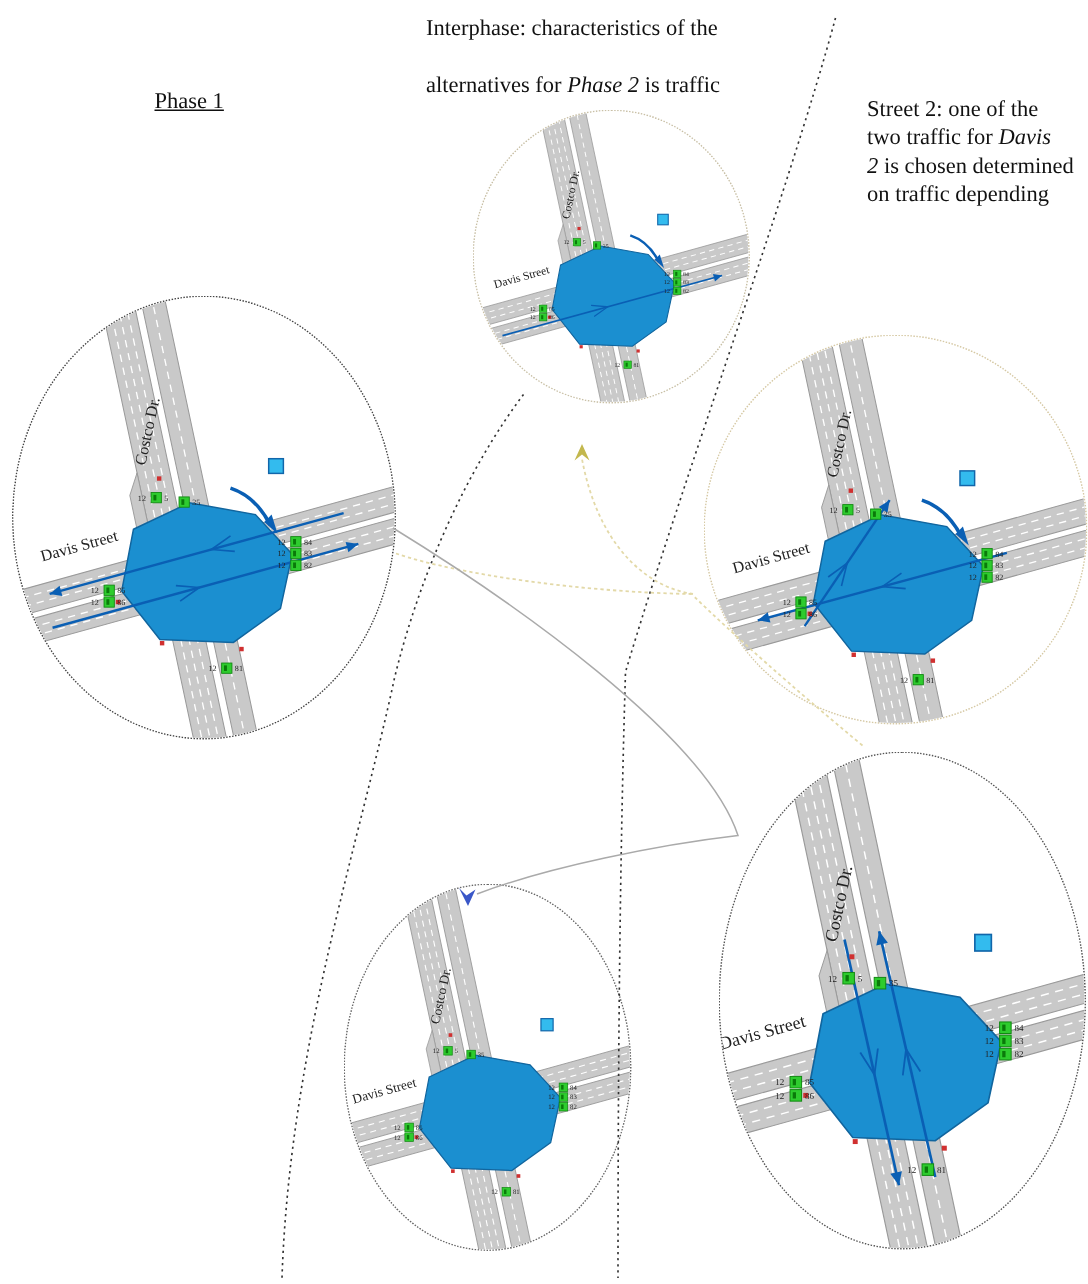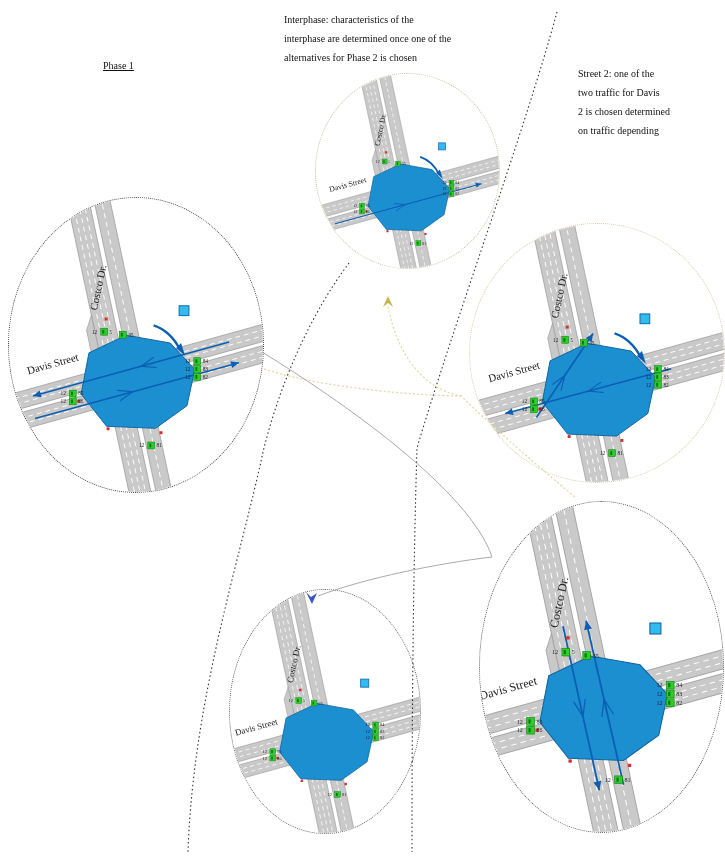--- a/index.html
+++ b/index.html
@@ -1,38 +1,38 @@
 <!DOCTYPE html>
 <html><head>
 <meta charset="utf-8">
 <style>
   html,body{margin:0;padding:0;background:#fff;}
   .canvas{position:relative;width:725px;height:856px;background:#fff;overflow:hidden;
           font-family:"Liberation Serif","DejaVu Serif",serif;color:#111;}
-  .note{position:absolute;font-size:10px;}
+  .note{position:absolute;font-size:15px;}
   #lbl-phase1{left:103px;top:60px;text-decoration:underline;}
   #note-interphase{left:284px;top:10px;width:268px;line-height:19px;}
   #note-phase2{left:578px;top:64px;width:152px;line-height:19px;}
-  .it{}
+  .it{font-style:italic;}
   .ell{position:absolute;border:1px dotted #444;border-radius:50%;overflow:hidden;background:#fff;}
   .ell svg{display:block;width:100%;height:100%;}
   #conn{position:absolute;left:0;top:0;z-index:5;pointer-events:none;}
   .ellwrap{z-index:2;}
 </style>
 </head>
 <body>
 
 <div class="canvas">
 
   <div id="lbl-phase1" class="note">Phase 1</div>
 
   <div id="note-interphase" class="note">
     <span>Interphase: characteristics of the</span><br>
-    <span>interphase are determined once one of the</span><br>
-    <span>alternatives for </span><span class="it">Phase 2</span><span> is chosen</span>
+    <br>
+    <span>alternatives for </span><span class="it">Phase 2</span><span> is traffic</span>
   </div>
 
   <div id="note-phase2" class="note">
     <span>Street 2: one of the</span><br>
     <span>two traffic for </span><span class="it">Davis</span><br>
     <span class="it">2</span><span> is chosen determined</span><br>
     <span>on traffic depending</span>
   </div>
 
   <div class="ell ellwrap" id="ell-interphase" style="left: 315px; top: 73px; width: 183px; height: 194px; border-color: rgb(201, 192, 166);">

